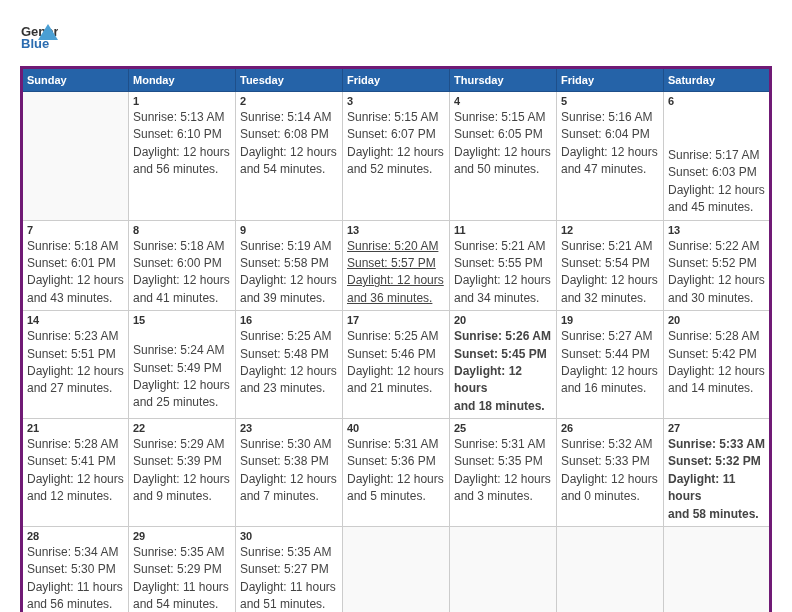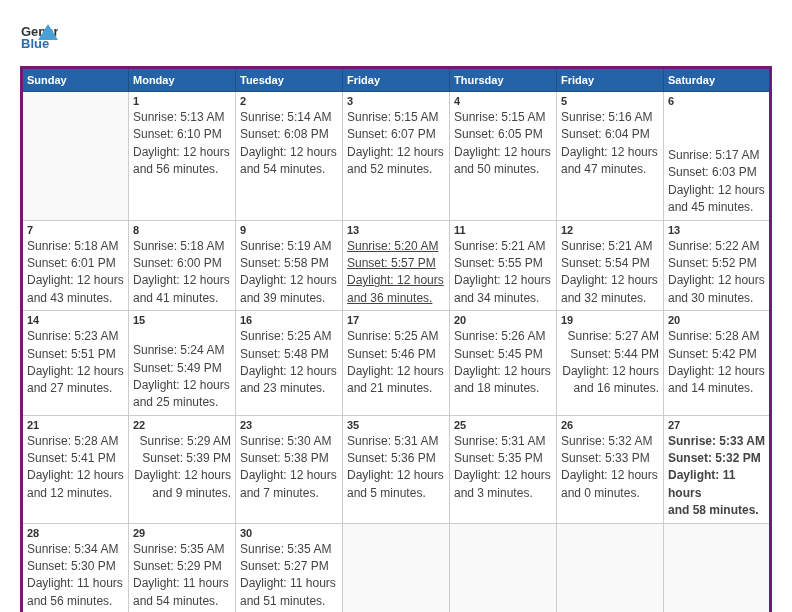--- a/index.html
+++ b/index.html
@@ -238,28 +238,28 @@
           </td>
           <td>
             <span class="day-number">17</span>
             <div class="day-info" style="white-space: pre-line;">Sunrise: 5:25 AM
 Sunset: 5:46 PM
 Daylight: 12 hours
 and 21 minutes.</div>
           </td>
           <td>
             <span class="day-number">20</span>
-            <div class="day-info" style="white-space: pre-line;">Sunrise: 5:26 AM
+            <div class="day-info" style="white-space: pre-line; font-weight: bold;">Sunrise: 5:26 AM
 Sunset: 5:45 PM
 Daylight: 12 hours
 and 18 minutes.</div>
           </td>
           <td>
             <span class="day-number">19</span>
-            <div class="day-info" style="white-space: pre-line; text-align: right;">Sunrise: 5:27 AM
+            <div class="day-info" style="white-space: pre-line;">Sunrise: 5:27 AM
 Sunset: 5:44 PM
 Daylight: 12 hours
 and 16 minutes.</div>
           </td>
           <td>
             <span class="day-number">20</span>
             <div class="day-info" style="white-space: pre-line;">Sunrise: 5:28 AM
 Sunset: 5:42 PM
 Daylight: 12 hours
 and 14 minutes.</div>
@@ -268,34 +268,34 @@
         <tr>
           <td>
             <span class="day-number">21</span>
             <div class="day-info" style="white-space: pre-line;">Sunrise: 5:28 AM
 Sunset: 5:41 PM
 Daylight: 12 hours
 and 12 minutes.</div>
           </td>
           <td>
             <span class="day-number">22</span>
-            <div class="day-info" style="white-space: pre-line; text-align: right;">Sunrise: 5:29 AM
+            <div class="day-info" style="white-space: pre-line;">Sunrise: 5:29 AM
 Sunset: 5:39 PM
 Daylight: 12 hours
 and 9 minutes.</div>
           </td>
           <td>
             <span class="day-number">23</span>
             <div class="day-info" style="white-space: pre-line;">Sunrise: 5:30 AM
 Sunset: 5:38 PM
 Daylight: 12 hours
 and 7 minutes.</div>
           </td>
           <td>
-            <span class="day-number">35</span>
+            <span class="day-number">40</span>
             <div class="day-info" style="white-space: pre-line;">Sunrise: 5:31 AM
 Sunset: 5:36 PM
 Daylight: 12 hours
 and 5 minutes.</div>
           </td>
           <td>
             <span class="day-number">25</span>
             <div class="day-info" style="white-space: pre-line;">Sunrise: 5:31 AM
 Sunset: 5:35 PM
 Daylight: 12 hours

